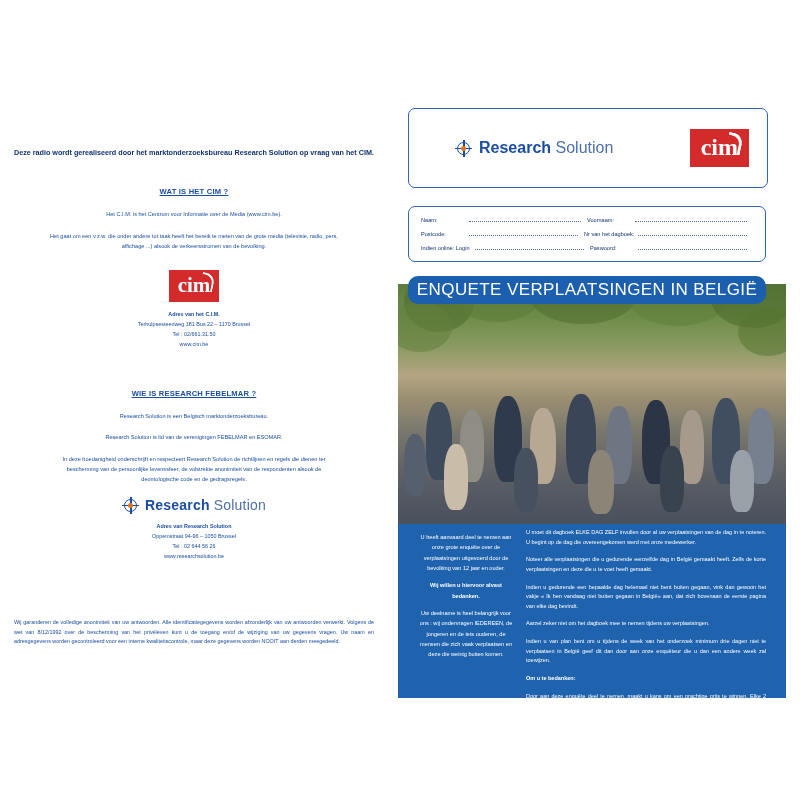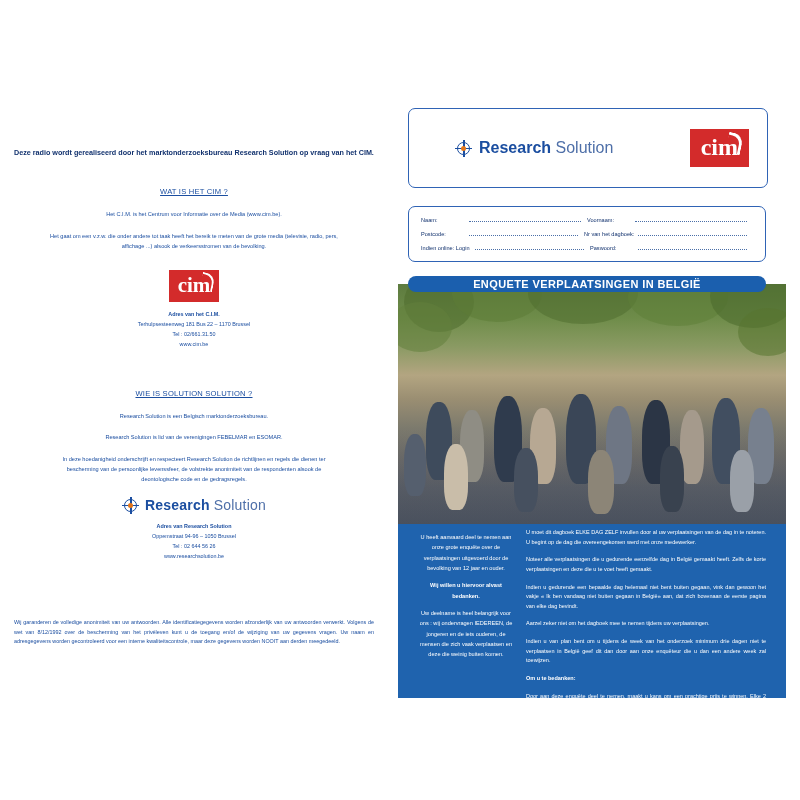--- a/index.html
+++ b/index.html
@@ -30,21 +30,21 @@
   .left-headline {
     font-size: 7.2px;
     font-weight: bold;
     color: #12326e;
     line-height: 1.3;
     margin: 0 0 30px 0;
   }
   .section-title {
     text-align: center;
     font-size: 7.6px;
-    font-weight: normal;
+    font-weight: bold;
     color: #1b4ea0;
     text-decoration: underline;
     margin: 0 0 14px 0;
     letter-spacing: .2px;
   }
   .center-para {
     text-align: center;
     font-size: 5.6px;
     color: #1b4ea0;
     line-height: 1.75;
@@ -224,26 +224,26 @@
   .dots {
     flex: 1;
     border-bottom: 1px dotted #4a6fa8;
     margin: 0 6px 3px 0;
     height: 7px;
   }
 
   .title-bar {
     position: absolute;
     left: 10px; top: 168px;
-    width: 358px; height: 16px;
+    width: 358px; height: 28px;
     background: #1b5fae;
     border-radius: 10px;
     color: #ffffff;
-    font-size: 11px;
-    font-weight: bold;
+    font-size: 17px;
+    font-weight: normal;
     display: flex;
     align-items: center;
     justify-content: center;
     letter-spacing: .4px;
   }
 
   .photo {
     position: absolute;
     left: 0; top: 176px;
     width: 388px; height: 240px;
@@ -314,21 +314,21 @@
         <div class="addr">
           <div class="addr-head">Adres van het C.I.M.</div>
           <div>Terhulpsesteenweg 181 Bus 22 – 1170 Brussel</div>
           <div>Tel : 02/661.31.50</div>
           <div>www.cim.be</div>
         </div>
       </div>
     </div>
 
     <div style="margin-top:40px">
-      <div class="section-title">WIE IS SOLUTION SOLUTION ?</div>
+      <div class="section-title">WIE IS RESEARCH FEBELMAR ?</div>
       <div class="center-para">Research Solution is een Belgisch marktonderzoeksbureau.</div>
       <div class="center-para">Research Solution is lid van de verenigingen FEBELMAR en ESOMAR.</div>
       <div class="center-para">In deze hoedanigheid onderschrijft en respecteert Research Solution de richtlijnen en regels die dienen ter bescherming van de persoonlijke levenssfeer, de volstrekte anonimiteit van de respondenten alsook de deontologische code en de gedragsregels.</div>
 
       <div class="rs-logo-left">
         <span class="rs-mark">
           <span class="ring"></span>
             <span class="vbar"></span>
             <span class="hbar"></span>
             <span class="dot"></span>

